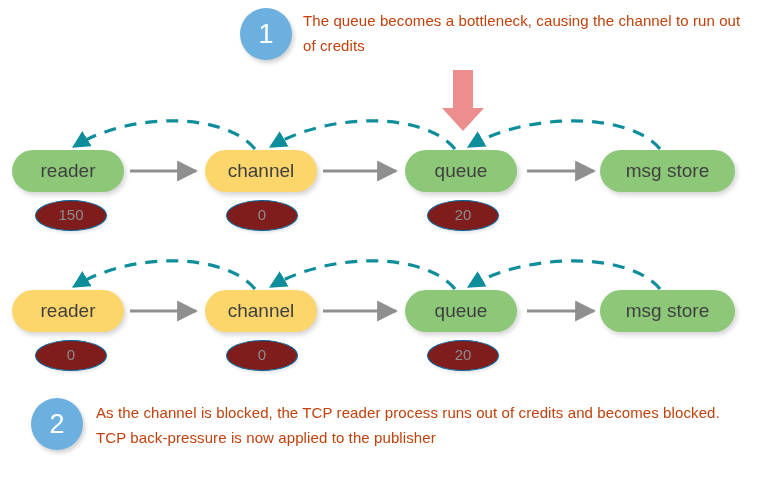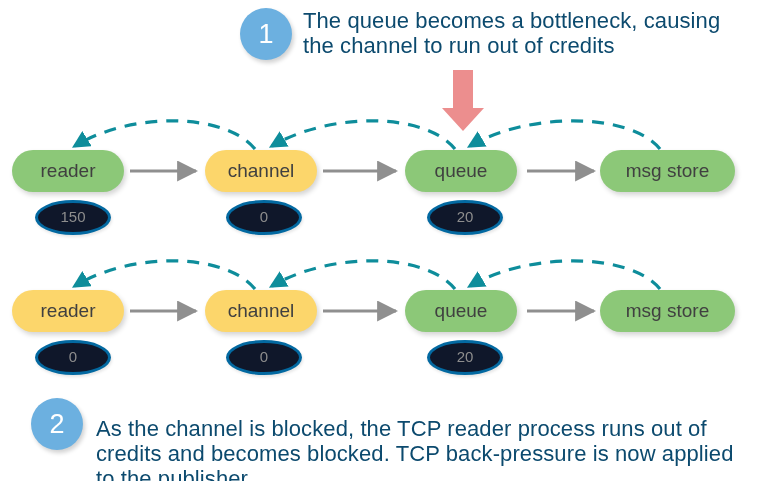--- a/index.html
+++ b/index.html
@@ -31,27 +31,27 @@
     text-align: center;
     font-weight: normal;
     box-shadow: 2px 3px 4px rgba(0,0,0,0.18);
   }
   #badge-1 { left: 240px; top: 8px; }
   #badge-2 { left: 31px;  top: 398px; }
 
   
   .caption {
     position: absolute;
-    color: #0c4a6e;
-    font-size: 22px;
+    color: #c2410c;
+    font-size: 15px;
     line-height: 25px;
     letter-spacing: 0.1px;
   }
   #caption-1 { left: 303px; top: 8px;  width: 450px; }
-  #caption-2 { left: 96px;  top: 400px; width: 650px; margin-top: 16px; }
+  #caption-2 { left: 96px;  top: 400px; width: 650px; }
 
   
   .node {
     position: absolute;
     height: 42px;
     border-radius: 21px;
     color: #404040;
     font-size: 19px;
     line-height: 42px;
     text-align: center;
@@ -60,22 +60,22 @@
   }
   .node.green  { background: #8cc878; }
   .node.yellow { background: #fcd66b; }
 
   
   .credit-oval {
     position: absolute;
     width: 70px;
     height: 29px;
     border-radius: 50%;
-    background: #0f172a;
-    border: 3px solid #0369a1;
+    background: #7f1d1d;
+    border: 1px solid #0369a1;
     color: #8d8d8d;
     font-size: 15px;
     line-height: 28px;
     text-align: center;
     box-shadow: 1px 2px 3px rgba(0,0,0,0.10);
   }
 
   
   #wires {
     position: absolute;

